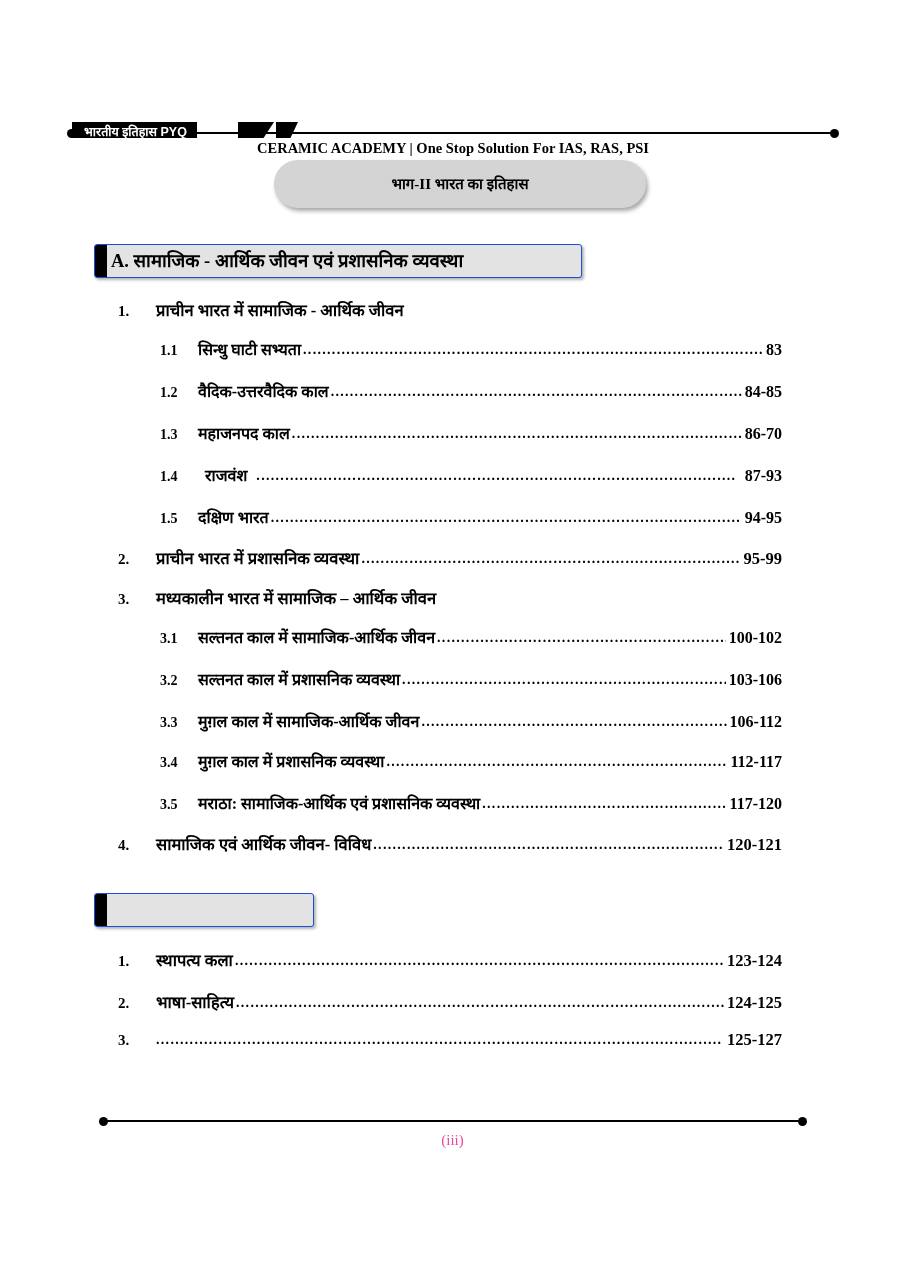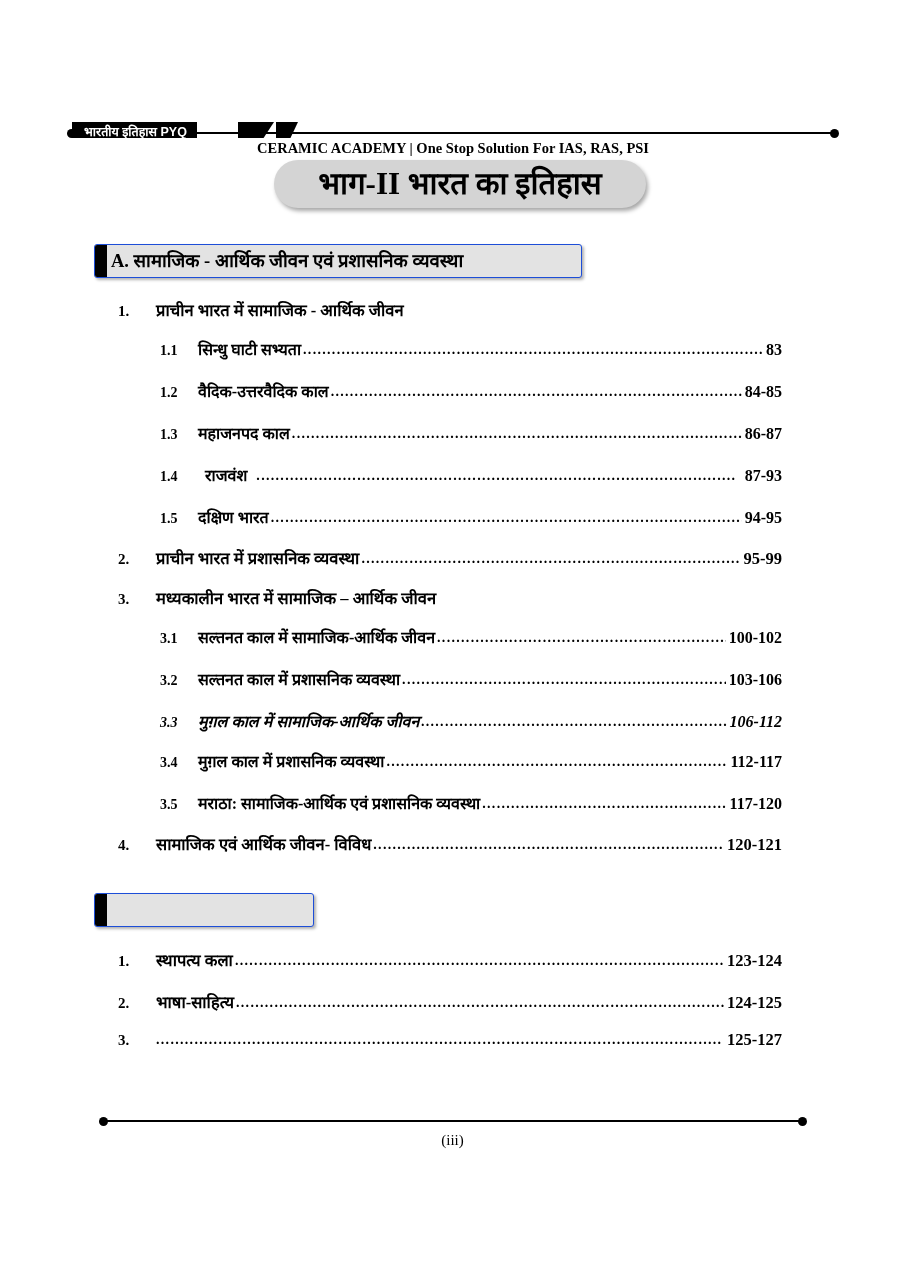--- a/index.html
+++ b/index.html
@@ -118,21 +118,21 @@
   }
   .part-banner .txt {
     position: absolute;
     left: 0; top: 0;
     width: 372px;
     height: 48px;
     line-height: 48px;
     text-align: center;
     font-family: "Liberation Serif", serif;
     font-weight: bold;
-    font-size: 31px;
+    font-size: 15px;
     color: #000;
   }
 
   
   .section-head {
     position: absolute;
     height: 32px;
     background: #e3e3e3;
     border: 1px solid #1d4ed8;
     border-radius: 3px;
@@ -241,21 +241,21 @@
   .footer-rule::before { left: -5px; }
   .footer-rule::after { right: -5px; }
   .footer-page {
     position: absolute;
     left: 0;
     top: 1132px;
     width: 905px;
     text-align: center;
     font-family: "Liberation Serif", serif;
     font-size: 15px;
-    color: #000000;
+    color: #ec4899;
   }
 </style>
 </head>
 <body>
 
 <div class="page">
 
   <div class="header">
     <div class="header-rule"></div>
     <div class="header-tag-tail" style="left:166px;"></div>
@@ -293,21 +293,21 @@
     <span class="toc-num">1.2</span>
     <span class="toc-text">वैदिक-उत्तरवैदिक काल</span>
     <span class="toc-dots">......................................................................................................................</span>
     <span class="toc-page">84-85</span>
   </div>
 
   <div class="toc-entry lvl2" style="left:160px; top:422px; width:622px;">
     <span class="toc-num">1.3</span>
     <span class="toc-text">महाजनपद काल</span>
     <span class="toc-dots">......................................................................................................................</span>
-    <span class="toc-page">86-87</span>
+    <span class="toc-page">86-70</span>
   </div>
 
   <div class="toc-entry lvl2" style="left:160px; top:464px; width:622px;gap:7px;">
     <span class="toc-num">1.4</span>
     <span class="toc-text">राजवंश</span>
     <span class="toc-dots">......................................................................................................................</span>
     <span class="toc-page">87-93</span>
   </div>
 
   <div class="toc-entry lvl2" style="left:160px; top:506px; width:622px;">
@@ -336,21 +336,21 @@
     <span class="toc-page">100-102</span>
   </div>
 
   <div class="toc-entry lvl2" style="left:160px; top:668px; width:622px;">
     <span class="toc-num">3.2</span>
     <span class="toc-text">सल्तनत काल में प्रशासनिक व्यवस्था</span>
     <span class="toc-dots">......................................................................................................................</span>
     <span class="toc-page">103-106</span>
   </div>
 
-  <div class="toc-entry lvl2" style="left:160px; top:710px; width:622px;font-style:italic;">
+  <div class="toc-entry lvl2" style="left:160px; top:710px; width:622px;">
     <span class="toc-num">3.3</span>
     <span class="toc-text">मुग़ल काल में सामाजिक-आर्थिक जीवन</span>
     <span class="toc-dots">......................................................................................................................</span>
     <span class="toc-page">106-112</span>
   </div>
 
   <div class="toc-entry lvl2" style="left:160px; top:750px; width:622px;">
     <span class="toc-num">3.4</span>
     <span class="toc-text">मुग़ल काल में प्रशासनिक व्यवस्था</span>
     <span class="toc-dots">......................................................................................................................</span>

